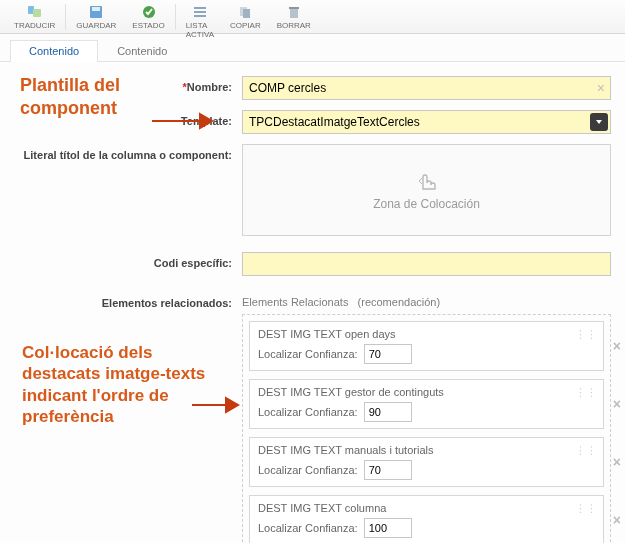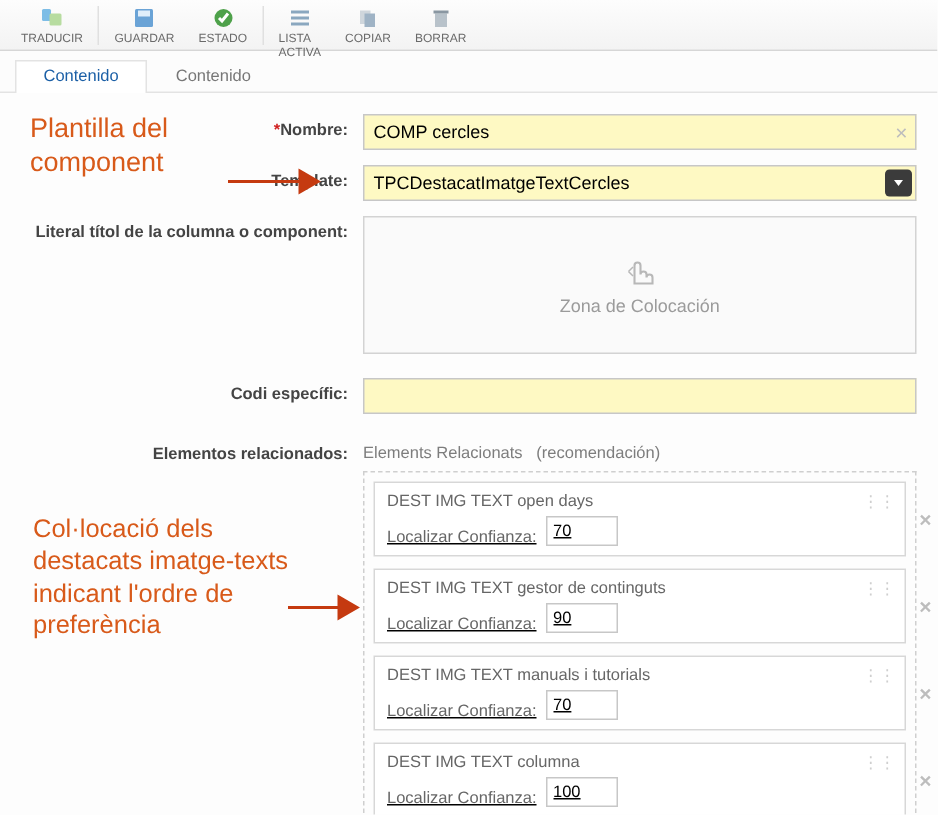--- a/index.html
+++ b/index.html
@@ -27,27 +27,27 @@
   .select-wrap .drop { position: absolute; right: 3px; top: 3px; width: 18px; height: 18px; background:#3b3b3b; border-radius:3px; display:flex; align-items:center; justify-content:center; cursor:pointer; }
   .select-wrap .drop svg{ width:8px; height:8px;}
   .dropzone { border: 1px solid #d3d3d3; height: 92px; display:flex; flex-direction:column; align-items:center; justify-content:center; color:#9b9b9b; font-size:12px; background:#fafafa; }
   .dropzone svg { width: 28px; height: 24px; margin-bottom:4px;}
 
   .rel-hdr { color:#7d7d7d; font-size:11px; margin: 4px 0 6px 0; }
   .rel-list { border:1px dashed #cfcfcf; padding:6px; }
   .rel-item { border:1px solid #d7d7d7; background:#fff; padding:6px 8px; margin-bottom:8px; position:relative; }
   .rel-item:last-child{margin-bottom:0;}
   .rel-title { font-size:11px; color:#666; margin-bottom:4px; display:block;}
-  .rel-line { display:flex; align-items:flex-end; gap:6px;text-decoration:underline; }
+  .rel-line { display:flex; align-items:center; gap:6px; }
   .rel-line label{ font-size:11px; color:#666; }
   .rel-line input{ width:48px; height:20px; border:1px solid #c7c7c7; padding:1px 4px; font-size:11px;}
   .rel-item .drag { position:absolute; right:6px; top:6px; color:#cfcfcf; cursor:grab;}
   .rel-remove { position:absolute; right:-18px; top:50%; transform:translateY(-50%); color:#bdbdbd; font-size:14px; cursor:pointer; font-weight:bold;}
 
-  .anno { position:absolute; color:#d85a1a; font-weight:normal; line-height:1.25; pointer-events:none; }
+  .anno { position:absolute; color:#d85a1a; font-weight:bold; line-height:1.25; pointer-events:none; }
   .anno1{ left:20px; top:74px; font-size:18px; width:160px;}
   .anno2{ left:22px; top:342px; font-size:17px; width:190px;}
   .arrow { position:absolute; pointer-events:none; }
 </style>
 </head>
 <body>
 
 <div class="toolbar">
   <div class="tool-btn">
     <svg viewBox="0 0 16 16">

